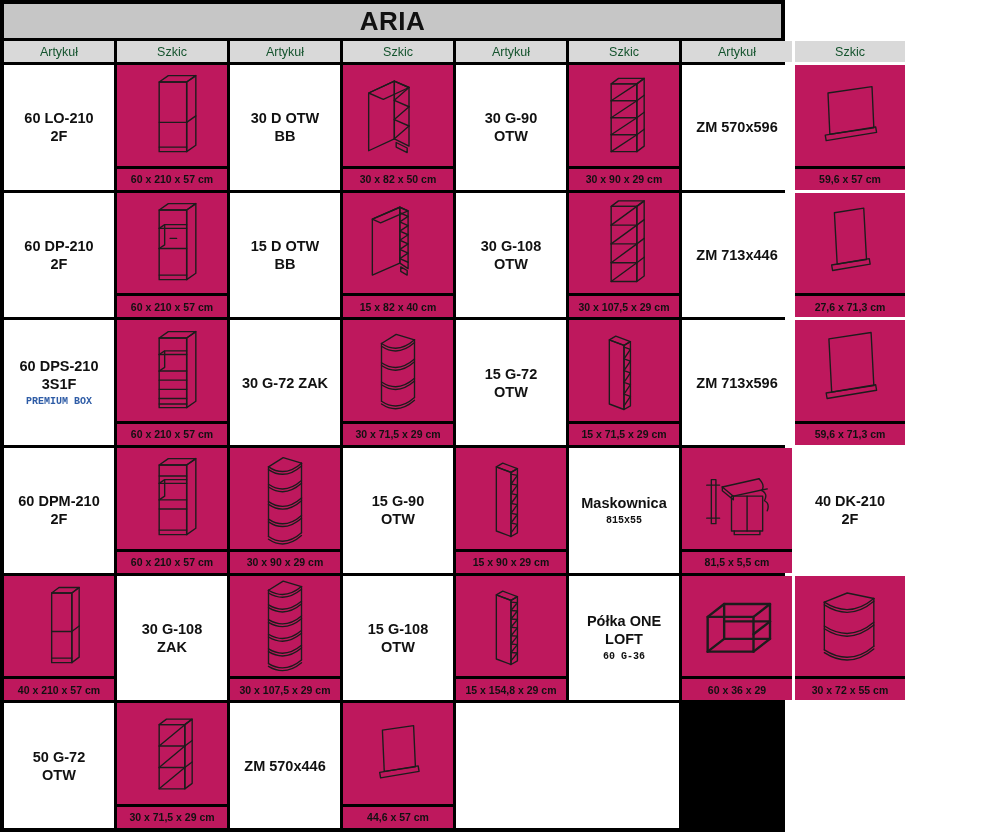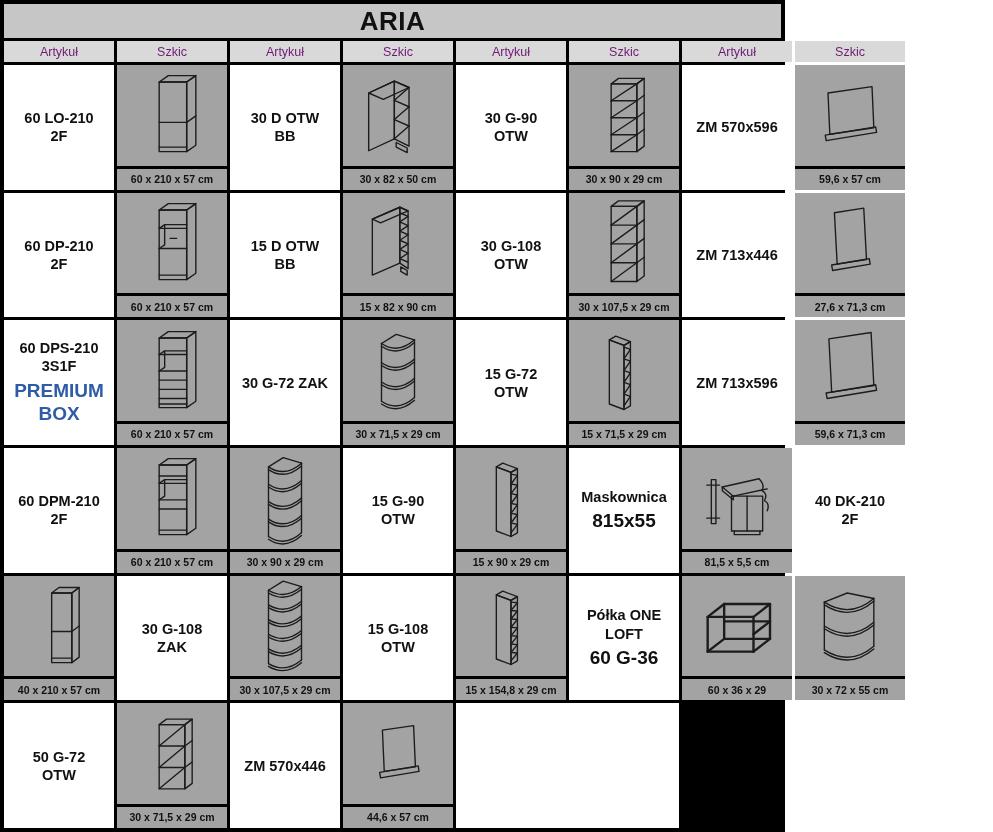--- a/index.html
+++ b/index.html
@@ -4,27 +4,27 @@
 <style>
   html,body{margin:0;padding:0;background:#fff;}
   body{width:993px;height:832px;font-family:"Liberation Sans",sans-serif;-webkit-font-smoothing:antialiased;}
   .catalog{width:785px;height:832px;box-sizing:border-box;background:var(--border,#000);
     padding:4px;display:flex;flex-direction:column;gap:3px;}
   .title{background:var(--title-bg,#c6c6c6);height:34px;display:flex;align-items:center;justify-content:center;
     font-size:26px;font-weight:bold;color:#111;letter-spacing:0.5px;}
   .grid{flex:1;display:grid;grid-template-columns:repeat(4,1.05fr 1fr);
     grid-template-rows:21px repeat(6,1fr);gap:3px;background:var(--border,#000);}
   .hcell{background:var(--header-bg,#d9d9d9);display:flex;align-items:center;justify-content:center;
-    font-size:12.5px;color:#701a75;}
+    font-size:12.5px;color:#14532d;}
   .acell{background:#fff;display:flex;flex-direction:column;align-items:center;justify-content:center;
     gap:3px;text-align:center;padding:10px;}
   .art1{font-size:14.5px;font-weight:bold;color:#111;line-height:1.25;}
-  .art2{font-size:19px;font-weight:bold;color:#111;line-height:1.25;}
+  .art2{font-size:10px;font-weight:bold;color:#111;line-height:1.25;font-family:Liberation Mono, monospace;}
   .art2.premium{color:var(--premium,#2e5ca6);}
-  .scell{background:#a3a3a3;display:flex;flex-direction:column;}
+  .scell{background:#be185d;display:flex;flex-direction:column;}
   .sart{flex:1;display:flex;align-items:center;justify-content:center;overflow:hidden;}
   .scap{height:21px;border-top:3px solid var(--border,#000);display:flex;align-items:center;justify-content:center;
     font-size:10.5px;font-weight:600;color:#111;}
   .ecell{background:#fff;grid-column:span 2;}
   svg.sk{display:block;}
 </style>
 </head>
 <body>
 
 <div class="catalog" style="--title-bg: #c6c6c6; --header-bg: #d9d9d9; --border: #000000; --premium: #2e5ca6;">
@@ -140,21 +140,21 @@
           <svg class="sk" viewBox="0 0 120 100" width="110" height="98">
             <g fill="none" stroke="#1c1c1c" stroke-width="1.5" stroke-linejoin="round" stroke-linecap="round">
               <path d="M32,24 L62,11 L62,72 L32,85 Z"></path>
               <path d="M32,24 L62,11 L71,15 L41,28 Z"></path>
               <path d="M62,11 L71,15 V78 L62,72 Z"></path>
               <path d="M62,17 L71,21 L62,27 L71,31 L62,37 L71,41 L62,47 L71,51 L62,57 L71,61 L62,67 L71,71"></path>
               <path d="M63,76 L70,80 V85 L63,81 Z"></path>
             </g>
           </svg>
         </div>
-        <div class="scap">15 x 82 x 90 cm</div>
+        <div class="scap">15 x 82 x 40 cm</div>
       </div>
       <div class="acell">
         <span class="art1">30 G-108 OTW</span>
       </div>
       <div class="scell">
         <div class="sart">
           <svg class="sk" viewBox="0 0 120 100" width="110" height="98">
             <g fill="none" stroke="#1c1c1c" stroke-width="1.5" stroke-linejoin="round" stroke-linecap="round">
               <path d="M46,10 H74 V92 H46 Z"></path>
               <path d="M46,10 L54,4 H82 L74,10 Z"></path>

